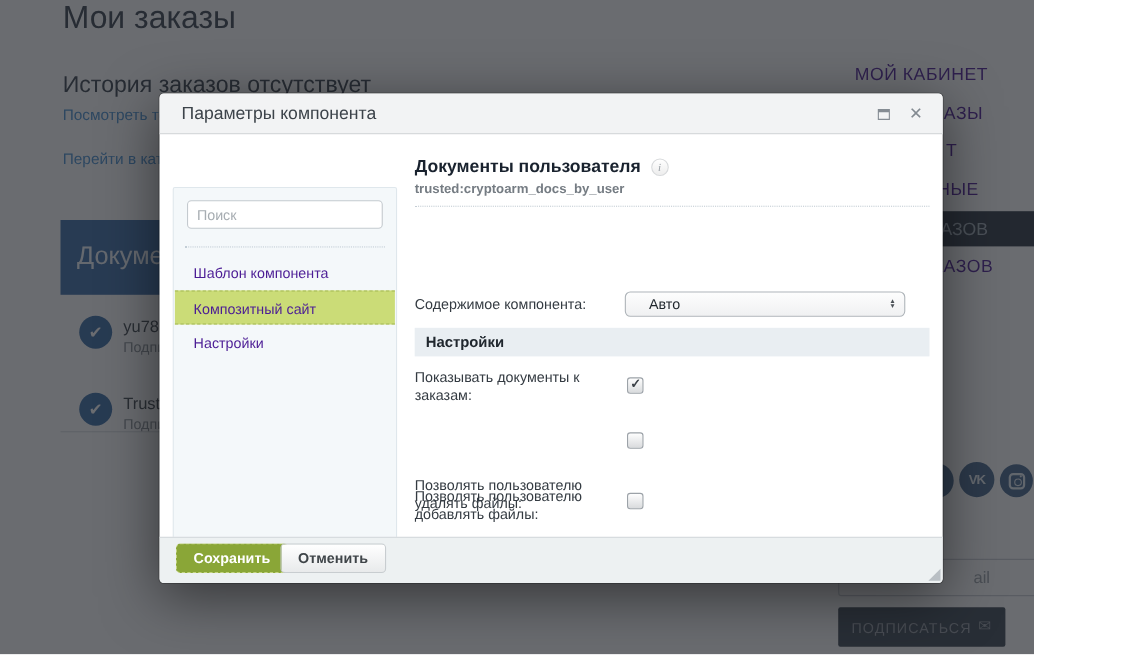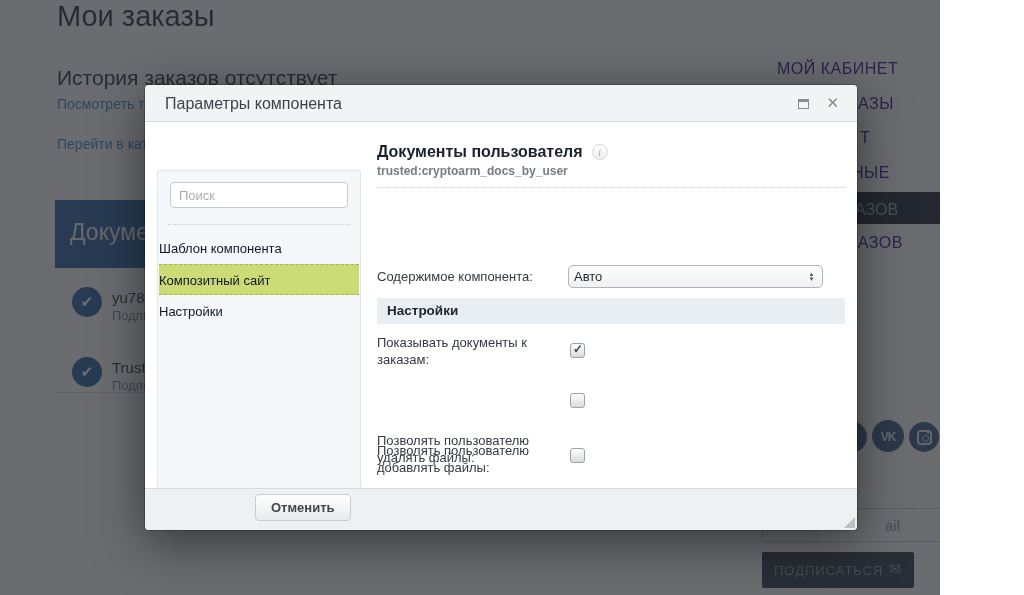--- a/index.html
+++ b/index.html
@@ -60,38 +60,38 @@
   .close-ic::after { content:"✕"; }
 
   .lpanel { left:12px; top:48px; width:204px; height:333px; background:#f4f8fa;
             border:1px solid #dfe7ec; border-radius:2px;margin-top:37px; }
   .search { position:absolute; left:12px; top:11px; width:178px; height:26px; border:1px solid #c4cacf;
             border-radius:4px; padding:0 8px; font-size:13px; color:#333; background:#fff;
             font-family:"Liberation Sans", sans-serif; }
   .search::placeholder { color:#a7adb2; }
   .lp-sep { position:absolute; left:10px; top:53px; width:182px; border-top:1px dotted #c3ced6; }
   .nav-item { position:absolute; left:1px; width:200px; height:31px; line-height:31px;
-              font-size:13px; color:#0f172a; cursor:pointer; }
+              padding-left:17px; font-size:13px; color:#4c1d95; cursor:pointer; }
   .nav-active { background:#cbdc77; border-top:1px dashed #a3b755; border-bottom:1px dashed #a3b755; }
 
   .content { left:232px; top:55px; width:468px; }
   .c-title-row { position:absolute; left:0; top:3px; display:flex; align-items:center; }
   .c-title { font-size:16px; font-weight:bold; color:#19222e;text-align:right; }
   .info-ic { margin-left:9px; width:16px; height:16px; border-radius:50%; border:1px solid #d7d9db;
              background:linear-gradient(#ffffff,#ededed); color:#9aa0a5; font-size:10px; font-style:italic;
              font-family:"Liberation Serif", serif; display:flex; align-items:center; justify-content:center;
              cursor:pointer; }
   .c-code { position:absolute; left:0; top:24px; font-size:12px; font-weight:bold; color:#757c83; }
   .c-sep { position:absolute; left:0; top:47px; width:468px; border-top:1px dotted #c4cdd4; }
 
   .p-label { position:absolute; left:0; width:175px; text-align:left; font-size:13px;
              color:#343b42; line-height:17px; }
   .sel { position:absolute; left:191px; top:125px; width:255px; height:23px; border:1px solid #aeb4b9;
          border-radius:5px; background:linear-gradient(#fdfdfd,#f0f1f2); font-size:13px; color:#1f262c;
-         line-height:21px; padding-left:5px; cursor:pointer; }
+         line-height:21px; padding-left:21px; cursor:pointer; }
   .stepper { position:absolute; right:4px; top:2px; width:13px; height:17px; display:flex;
              flex-direction:column; align-items:center; justify-content:center; color:#4a5056; }
   .stepper b { font-size:6px; line-height:5px; }
 
   .sec-strip { position:absolute; left:0; top:158px; width:468px; height:26px; background:#e9eef2; }
   .sec-strip span { position:absolute; left:10px; line-height:26px; font-size:13.5px;
                     font-weight:bold; color:#20272e; }
 
   .cb { position:absolute; left:193px; width:15px; height:15px; border:1px solid #9ca2a8;
         border-radius:3px; background:linear-gradient(#fefefe,#d9dbdd); cursor:pointer; }
@@ -237,18 +237,19 @@
       <div class="cb checked" style="top:203px;"></div>
 
       <div class="p-label" style="top:248px;margin-top:44px;">Позволять пользователю удалять файлы:</div>
       <div class="cb" style="top:253px;"></div>
 
       <div class="p-label" style="top:302px;">Позволять пользователю добавлять файлы:</div>
       <div class="cb" style="top:308px;"></div>
     </div>
 
     <div class="abs m-foot">
+      <button class="btn-save">Сохранить</button>
       <button class="btn-cancel">Отменить</button>
     </div>
 
     <div class="grip"></div>
   </div>
 </div>
 
 </body></html>

